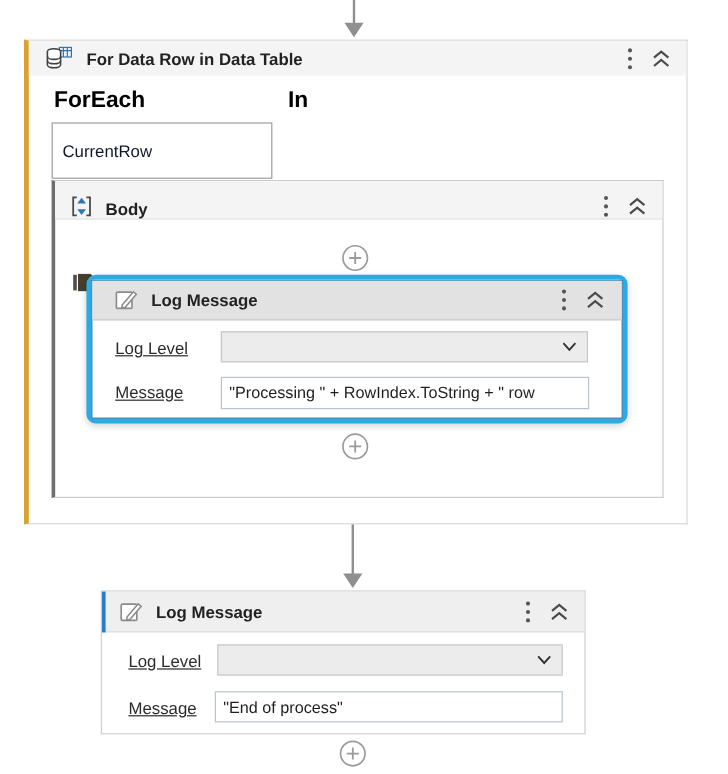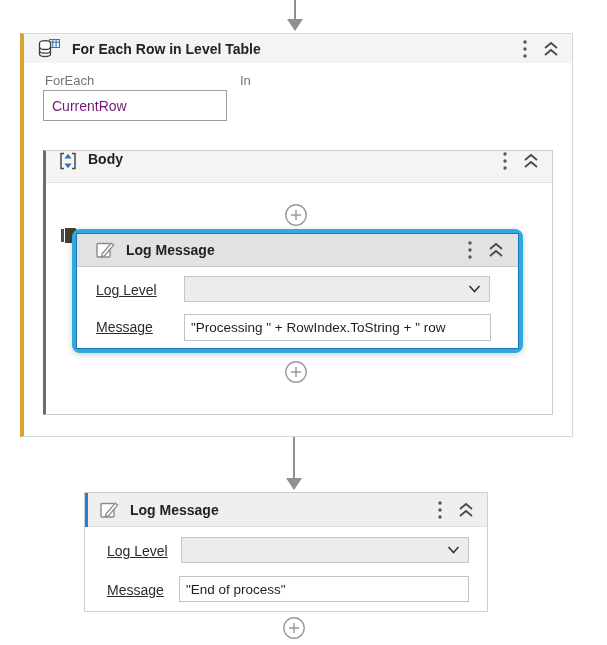--- a/index.html
+++ b/index.html
@@ -18,29 +18,29 @@
   .plus { position:absolute; width:24px; height:24px; cursor:pointer; }
 
   
   .fe { position:absolute; left:20px; top:33px; width:553px; height:404px;
         background:#fff; border:1px solid #d8d8d8; border-left:4px solid #d9a12e; }
   .fe-header { height:29px; background:#f4f4f4; display:flex; align-items:center; padding:0 12px 0 13px; }
   .title { font-size:14px; font-weight:bold; color:#222; margin-left:10px; white-space:nowrap; }
   .hicons { margin-left:auto; display:flex; align-items:center; gap:14px; }
   .hicon { display:flex; align-items:center; justify-content:center; cursor:pointer; }
 
-  .flabel { position:absolute; font-size:13px; color:#737373; white-space:nowrap; }
-  .finput { position:absolute; height:31px; background:#fff; border:1px solid #9e9e9e;
-            font-family:"Liberation Sans", sans-serif; font-size:14px; color:#701a75; padding:0 8px; }
+  .flabel { position:absolute; font-size:19px; color:#000000; white-space:nowrap;font-weight:bold; }
+  .finput { position:absolute; height:47px; background:#fff; border:1px solid #9e9e9e;
+            font-family:"Liberation Sans", sans-serif; font-size:14px; color:#0f172a; padding:0 8px;margin-top:12px; }
 
   
   .bodyc { position:absolute; left:43px; top:150px; width:510px; height:265px;
            background:#fff; border:1px solid #cccccc; border-left:3px solid #6e6e6e; }
   .body-header { height:32px; background:#f4f4f4; border-bottom:1px solid #e3e3e3;
-                 display:flex; align-items:flex-start; padding:0 12px; }
+                 display:flex; align-items:flex-end; padding:0 12px; }
 
   
   .sel { position:absolute; left:72px; top:229px; width:451px; height:124px;
          border:4px solid #2ea9e1; border-radius:8px; background:#fff;
          box-shadow:0 2px 6px rgba(0,0,0,0.18); }
   .sel-inner { position:absolute; inset:0; border:1px solid #1b75b1; background:#fff; }
   .lm-header { height:33px; background:#e2e2e2; border-bottom:1px solid #c9c9c9;
                display:flex; align-items:center; padding:0 13px 0 18px; }
   .lm-label { position:absolute; font-size:14px; color:#2b2b2b; white-space:nowrap;text-decoration:underline; }
   .combo { position:absolute; background:#ececec; border:1px solid #c6c6c6; cursor:pointer; }
@@ -79,21 +79,21 @@
           <rect x="12.5" y="2.5" width="10" height="8" fill="#eaf2fa" stroke="#2e75b6" stroke-width="1"></rect>
           <line x1="12.5" y1="5.2" x2="22.5" y2="5.2" stroke="#2e75b6" stroke-width="1"></line>
           <line x1="15.8" y1="2.5" x2="15.8" y2="10.5" stroke="#2e75b6" stroke-width="1"></line>
           <line x1="19.1" y1="2.5" x2="19.1" y2="10.5" stroke="#2e75b6" stroke-width="1"></line>
           <ellipse cx="8" cy="6" rx="5.5" ry="2.4" fill="#ffffff" stroke="#3f3f3f" stroke-width="1.3"></ellipse>
           <path d="M2.5 6 V17 C2.5 18.4 5 19.5 8 19.5 C11 19.5 13.5 18.4 13.5 17 V6" fill="#ffffff" stroke="#3f3f3f" stroke-width="1.3"></path>
           <path d="M2.5 10 C2.5 11.4 5 12.5 8 12.5 C11 12.5 13.5 11.4 13.5 10" fill="none" stroke="#3f3f3f" stroke-width="1.3"></path>
           <path d="M2.5 13.7 C2.5 15.1 5 16.2 8 16.2 C11 16.2 13.5 15.1 13.5 13.7" fill="none" stroke="#3f3f3f" stroke-width="1.3"></path>
         </svg>
       </span>
-      <span class="title">For Each Row in Level Table</span>
+      <span class="title">For Data Row in Data Table</span>
       <span class="hicons">
         <span class="hicon">
           <svg width="6" height="20" viewBox="0 0 6 20">
             <circle cx="3" cy="3" r="1.7" fill="#555"></circle>
               <circle cx="3" cy="10" r="1.7" fill="#555"></circle>
               <circle cx="3" cy="17" r="1.7" fill="#555"></circle>
           </svg>
         </span>
         <span class="hicon">
           <svg width="18" height="16" viewBox="0 0 18 16" fill="none" stroke="#4a4a4a" stroke-width="1.8">

